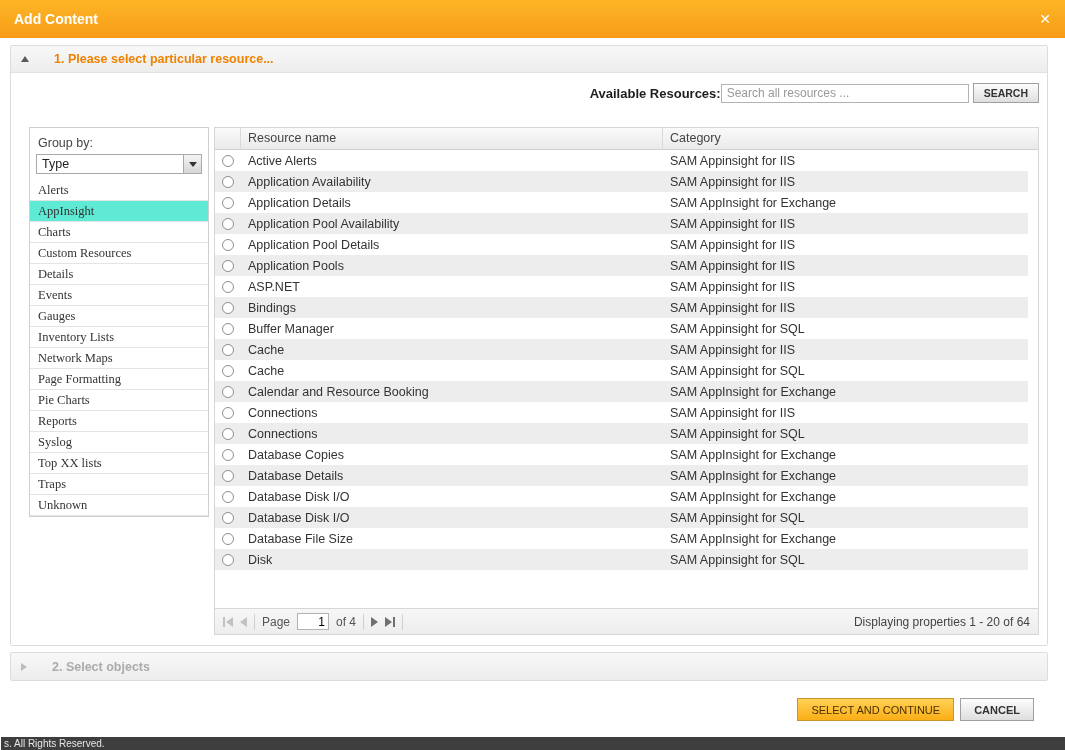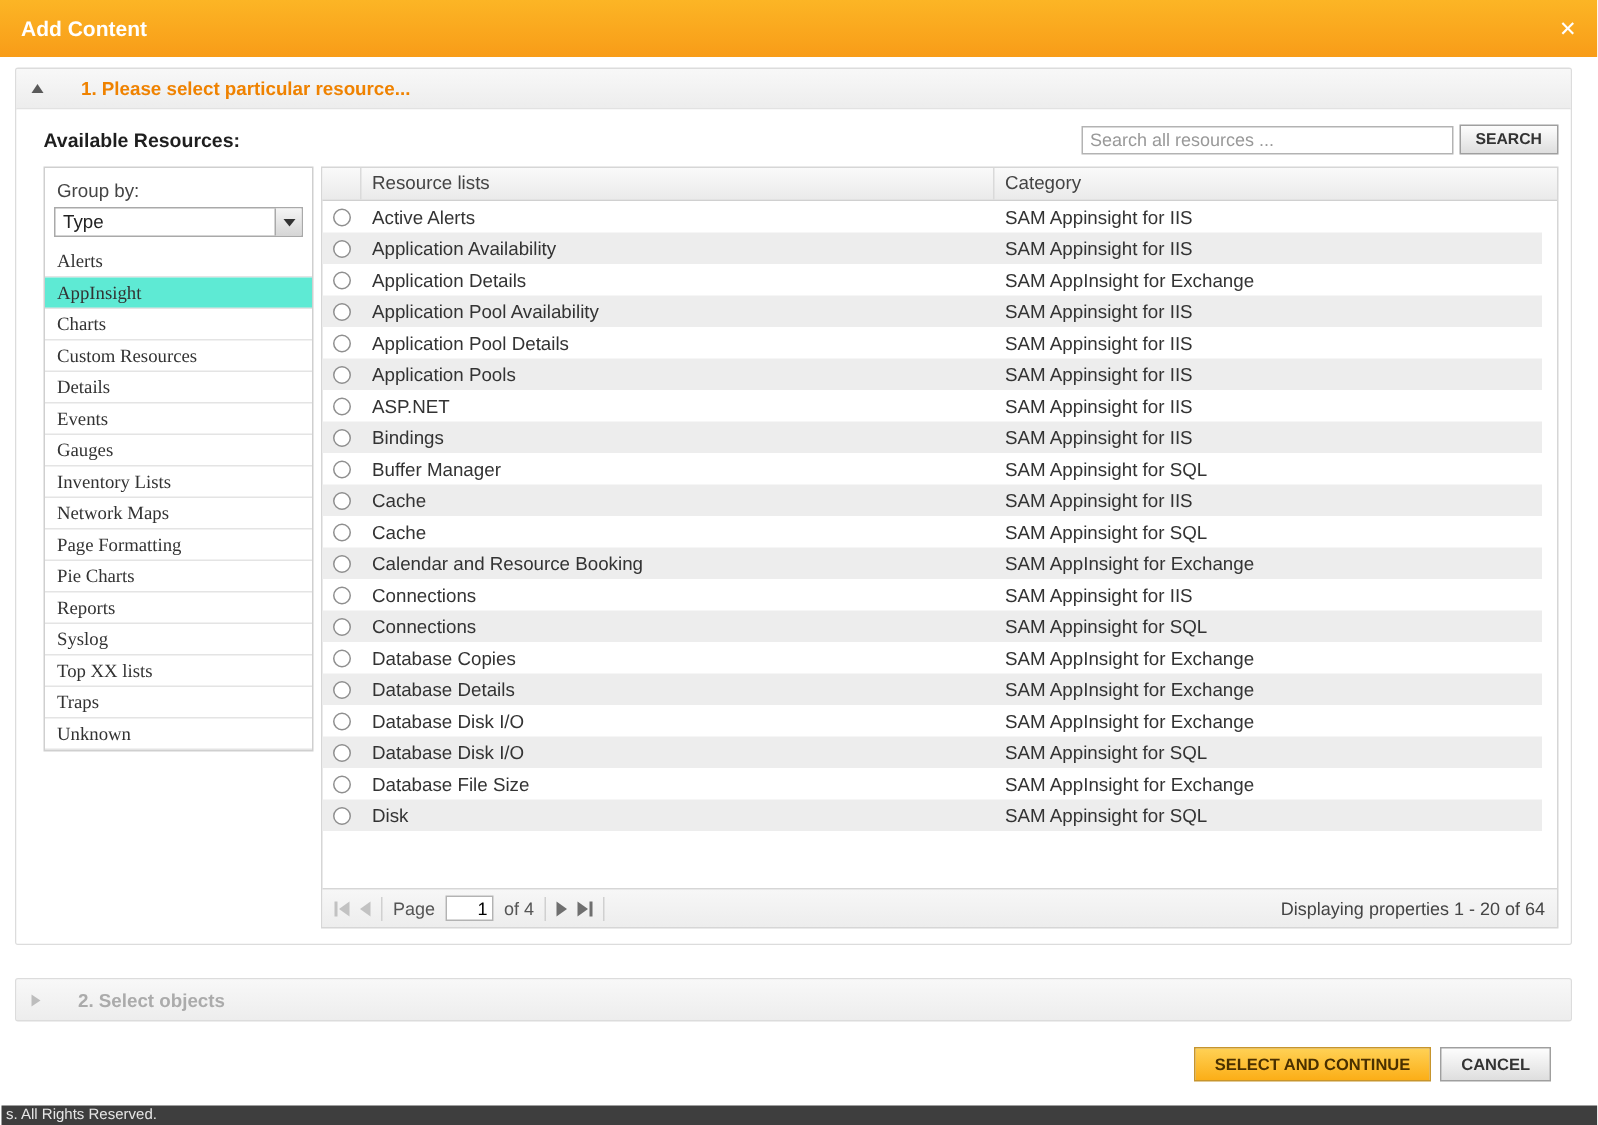--- a/index.html
+++ b/index.html
@@ -18,21 +18,21 @@
   .panel.step1 { top:45px; }
   .panel.step2 { top:652px; }
   .acc-header { height:27px; background:linear-gradient(#f8f8f8,#ededed); display:flex; align-items:center; padding:0 10px; gap:25px; }
   .panel.step1 .acc-header { border-bottom:1px solid #e2e2e2; }
   .step1-label { color:#ef8200; font-weight:bold; font-size:12.5px; }
   .step2-label { color:#ababab; font-weight:bold; font-size:12.5px; }
   .tri-up { width:0; height:0; border-left:4px solid transparent; border-right:4px solid transparent; border-bottom:6px solid #5a5a5a; }
   .tri-right { width:0; height:0; border-top:4px solid transparent; border-bottom:4px solid transparent; border-left:6px solid #bdbdbd; }
 
   .step1-body { padding:10px 8px 10px 18px; background:#fff; }
-  .toolbar-row { display:flex; align-items:center; justify-content:space-between; margin-bottom:8px; }
+  .toolbar-row { display:flex; align-items:center; justify-content:flex-end; margin-bottom:24px; }
   .avail-label { font-weight:bold; font-size:13px; color:#1e1e1e; }
   .search-wrap { display:flex; align-items:center; gap:4px; }
   .search-input { width:248px; height:19px; border:1px solid #b3b3b3; padding:0 5px; font-family:inherit; font-size:12px; color:#333; }
   .search-input::placeholder { color:#999; }
   .btn-gray { height:20px; border:1px solid #9f9f9f; background:linear-gradient(#fdfdfd,#dedede);
     font-family:inherit; font-weight:bold; font-size:10.5px; padding:0 10px; color:#333; cursor:pointer; }
 
   .cols { display:flex; align-items:flex-start; gap:5px; }
 
   
@@ -69,21 +69,21 @@
   .pg-ic .tr { width:0; height:0; border-top:5px solid transparent; border-bottom:5px solid transparent; border-left:7px solid currentColor; }
   .pg-ic .bar { width:2px; height:10px; background:currentColor; }
   .pg-sep { width:1px; height:16px; background:#d0d0d0; }
   .pg-label { color:#555; }
   .pg-input { width:32px; height:17px; border:1px solid #b3b3b3; font-family:inherit; font-size:12px; text-align:right; padding:0 3px; }
   .pg-status { margin-left:auto; font-size:12px; color:#444; }
 
   
   .footer-buttons { position:absolute; top:698px; right:31px; display:flex; gap:6px; }
   .btn-orange { height:23px; padding:0 13px; border:1px solid #c7952c; background:linear-gradient(#ffd155,#fbae17);
-    font-family:inherit; font-weight:bold; font-size:11px; color:#4a3000; cursor:pointer; }
+    font-family:inherit; font-weight:normal; font-size:11px; color:#4a3000; cursor:pointer; }
   .btn-cancel { height:23px; padding:0 13px; border:1px solid #9f9f9f; background:linear-gradient(#fdfdfd,#dedede);
     font-family:inherit; font-weight:bold; font-size:11px; color:#333; cursor:pointer; }
 
   
   .page-footer { position:absolute; left:1px; right:0; bottom:0; height:13px; background:#3e3e3e;
     color:#e6e6e6; font-size:10px; line-height:13px; padding-left:3px; overflow:hidden; }
 </style>
 </head>
 <body>
 
@@ -134,21 +134,21 @@
               <div class="side-item">Syslog</div>
               <div class="side-item">Top XX lists</div>
               <div class="side-item">Traps</div>
               <div class="side-item">Unknown</div>
             </div>
         </div>
 
         <div class="grid">
           <div class="ghead">
             <div class="gh-radio"></div>
-            <div class="gh-name">Resource lists</div>
+            <div class="gh-name">Resource name</div>
             <div class="gh-cat">Category</div>
           </div>
           <div class="gbody">
               <div class="trow even">
                 <div class="c-radio">
                   <span class="radio"></span>
                 </div>
                 <div class="c-name">Active Alerts</div>
                 <div class="c-cat">SAM Appinsight for IIS</div>
               </div>

